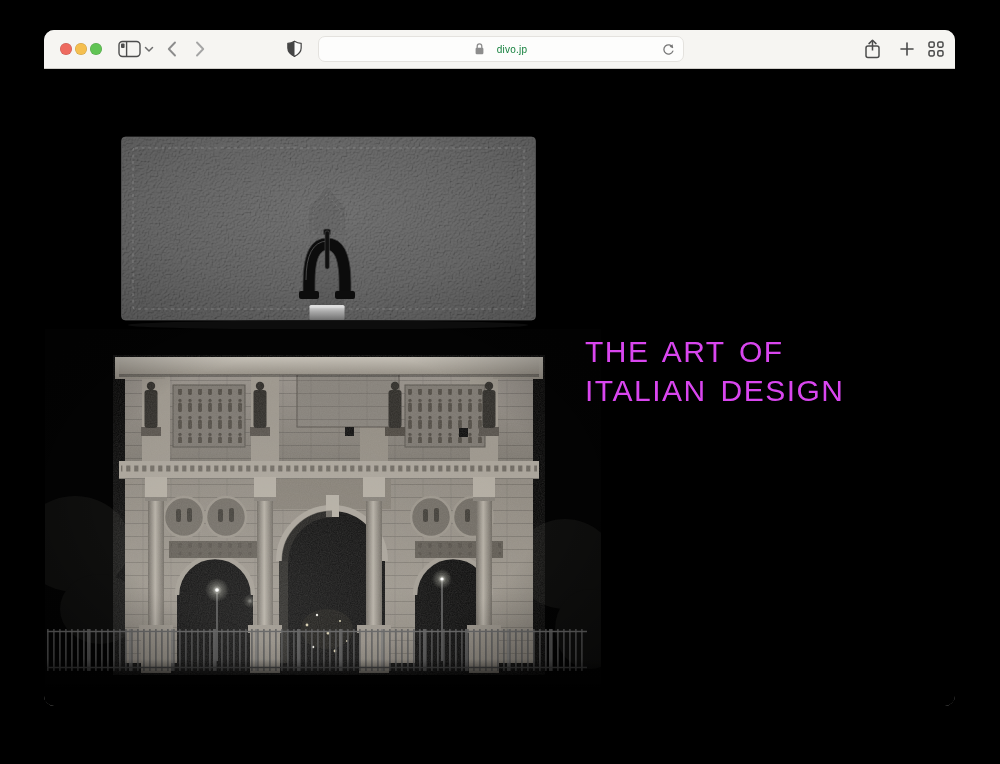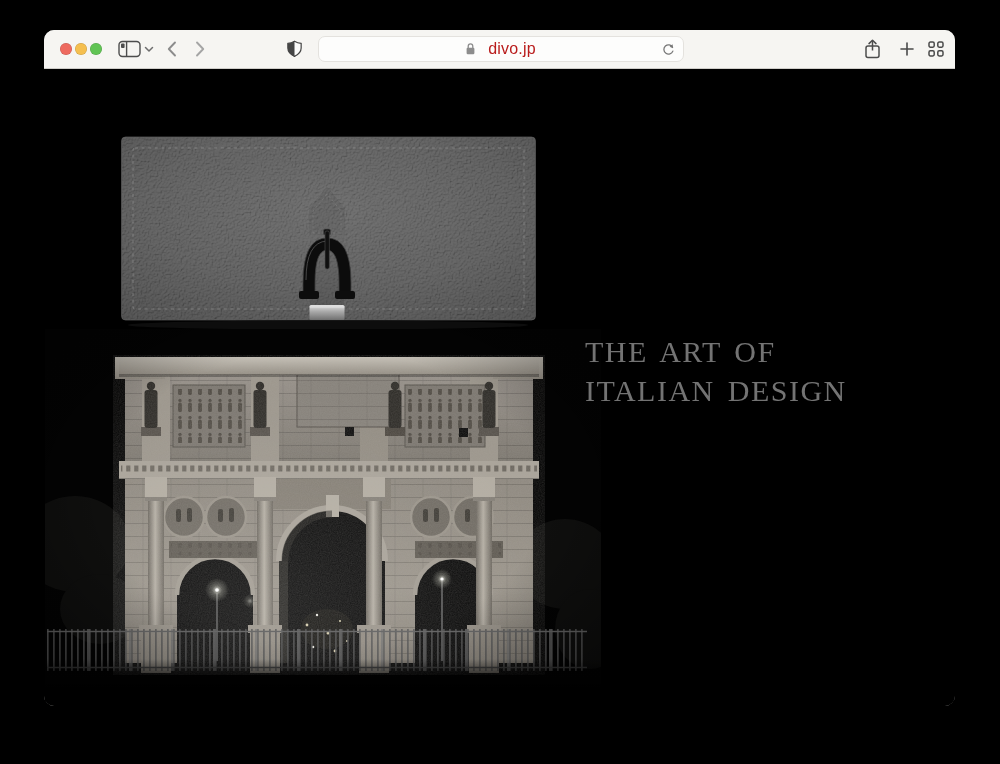--- a/index.html
+++ b/index.html
@@ -10,28 +10,28 @@
           border-radius:10px;overflow:hidden;background:#000;
           outline:1px solid #8f8f8d;outline-offset:-1px;}
   .toolbar{position:relative;height:38px;background:#f6f5f2;border-bottom:1px solid #cfcdc9;}
   .tl{position:absolute;top:13px;width:12px;height:12px;border-radius:50%;
       box-shadow:inset 0 0 0 .5px rgba(0,0,0,.18);}
   .tl.red{left:16px}.tl.yellow{left:31px}.tl.green{left:46px}
   .tbtn{position:absolute;display:flex;align-items:center;justify-content:center;background:none;border:none;padding:0;cursor:default;}
   .urlbar{position:absolute;left:274px;top:6px;width:366px;height:26px;background:#fdfdfc;
           border:1px solid #e4e2de;border-radius:7px;box-sizing:border-box;
           display:flex;align-items:center;justify-content:center;}
-  .urltext{font-size:16px;color:#b91c1c;margin-left:13px;letter-spacing:.2px;}
+  .urltext{font-size:10px;color:#15803d;margin-left:13px;letter-spacing:.2px;}
   .reload{position:absolute;right:8px;top:6px;}
   
   .content{position:relative;height:637px;background:#000;}
   .wallet{position:absolute;left:76px;top:66px;}
   .arch{position:absolute;left:1px;top:260px;}
-  .headline{position:absolute;left:541px;top:263px;color:#737373;
-            font-family:Liberation Serif, serif;font-size:30px;line-height:39px;
+  .headline{position:absolute;left:541px;top:263px;color:#d946ef;
+            font-family:Liberation Sans, sans-serif;font-size:30px;line-height:39px;
             letter-spacing:1.5px;word-spacing:4px;white-space:nowrap;}
   .headline .hl2{}
 </style>
 </head>
 <body>
 
 <div class="stage">
   <div class="window">
 
     <div class="toolbar">

